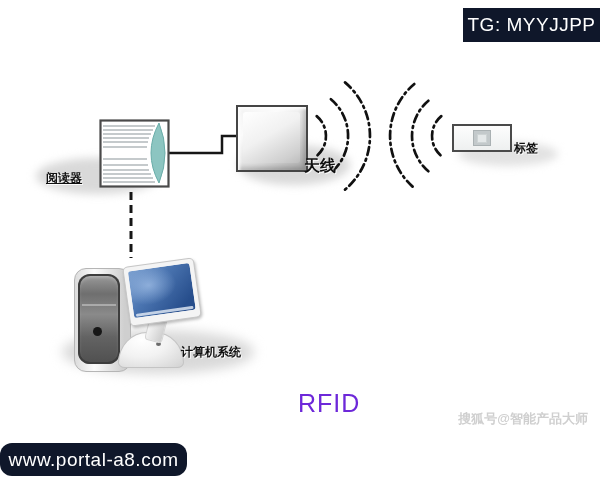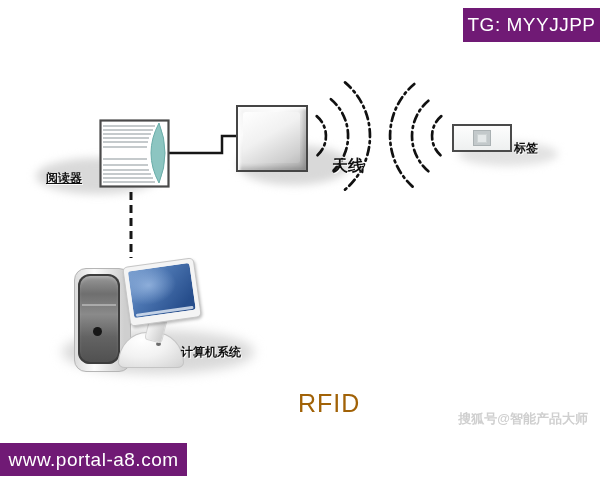--- a/index.html
+++ b/index.html
@@ -2,26 +2,26 @@
 <html><head>
 <meta charset="utf-8">
 <style>
   html,body{margin:0;padding:0;background:#fff;}
   .canvas{
     position:relative;width:600px;height:480px;background:#ffffff;overflow:hidden;
     font-family:"Liberation Sans","DejaVu Sans",sans-serif;
   }
   
   .banner{
-    position:absolute;background:#701a75;color:#fff;
+    position:absolute;background:#0f172a;color:#fff;
     display:flex;align-items:center;justify-content:center;
     font-size:19px;letter-spacing:.5px;
   }
   .banner.top-right{left:463px;top:8px;width:137px;height:34px;}
-  .banner.bottom-left{left:0;top:443px;width:187px;height:33px;}
+  .banner.bottom-left{left:0;top:443px;width:187px;height:33px;border-radius:12px;}
   
   .shadow{position:absolute;background:#d9d9d9;border-radius:50%;filter:blur(4px);}
   .shadow.reader-s{left:36px;top:158px;width:124px;height:36px;}
   .shadow.antenna-s{left:238px;top:145px;width:112px;height:40px;}
   .shadow.tag-s{left:458px;top:142px;width:100px;height:24px;background:#e2e2e2;}
   .shadow.computer-s{left:62px;top:330px;width:192px;height:44px;filter:blur(6px);}
   
   .reader-svg{position:absolute;left:99px;top:119px;}
   .antenna{
     position:absolute;left:236px;top:105px;width:68px;height:63px;
@@ -42,26 +42,26 @@
     width:16px;height:14px;background:#c3c9cb;border:1px solid #aab1b3;
     display:flex;align-items:center;justify-content:center;
   }
   .tag .chip-core{width:8px;height:7px;background:#e4e8e9;border:1px solid #cdd3d4;}
   
   .lbl{
     position:absolute;font-weight:700;color:#101010;font-size:12px;
     text-shadow:1px 1px 0 rgba(255,255,255,.85);white-space:nowrap;
   }
   .lbl.reader-l{left:46px;top:170px;text-decoration:underline;}
-  .lbl.antenna-l{left:304px;top:156px;font-size:16px;margin-left:28px;}
+  .lbl.antenna-l{left:304px;top:156px;font-size:16px;}
   .lbl.tag-l{left:514px;top:140px;}
   .lbl.computer-l{left:181px;top:344px;text-align:right;}
   .rfid-title{
     position:absolute;left:298px;top:389px;font-size:25px;letter-spacing:1px;
-    color:#a16207;font-weight:400;
+    color:#6d28d9;font-weight:400;
   }
   .watermark{
     position:absolute;right:12px;top:410px;font-size:13px;font-weight:700;
     color:#cfcfcf;text-shadow:1px 1px 0 #ffffff;white-space:nowrap;
   }
   
   .overlay{position:absolute;left:0;top:0;pointer-events:none;}
   
   .computer{position:absolute;left:60px;top:258px;width:205px;height:118px;}
   .computer .tower-outer{

